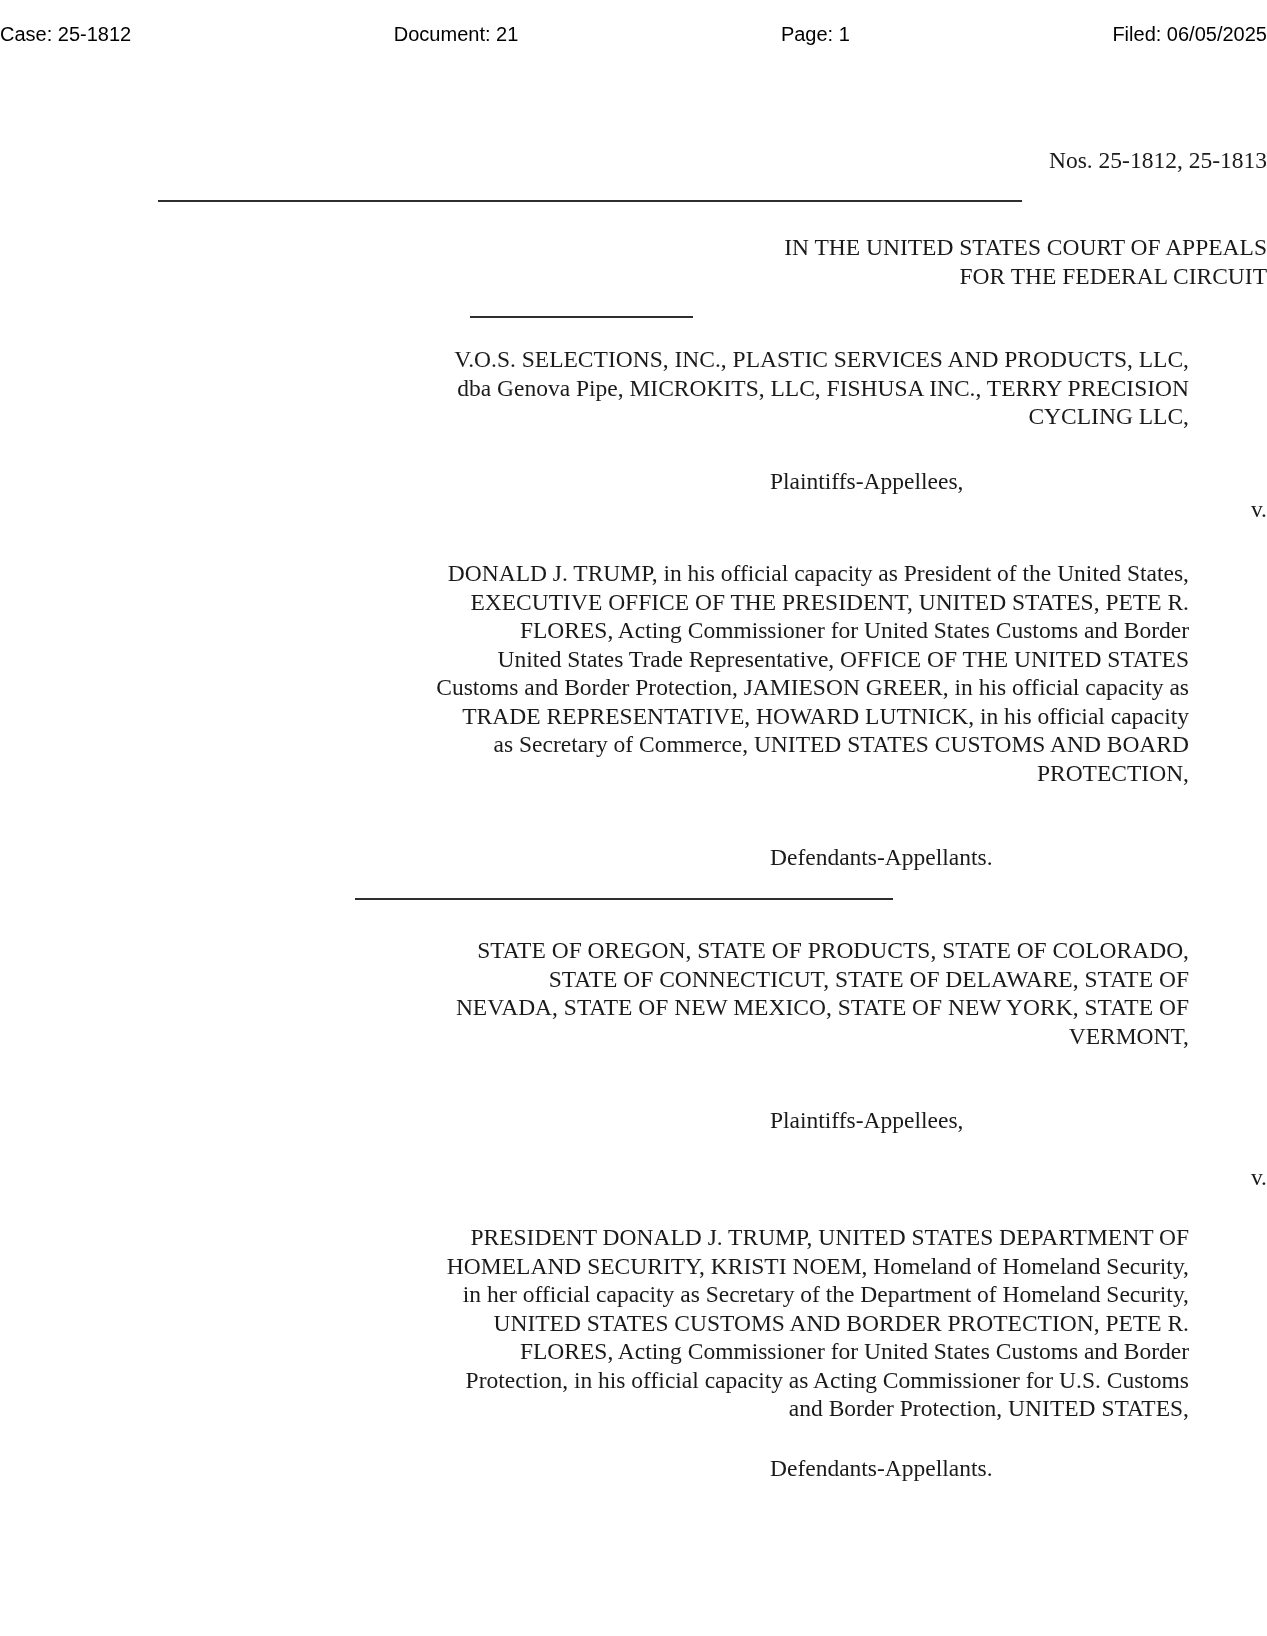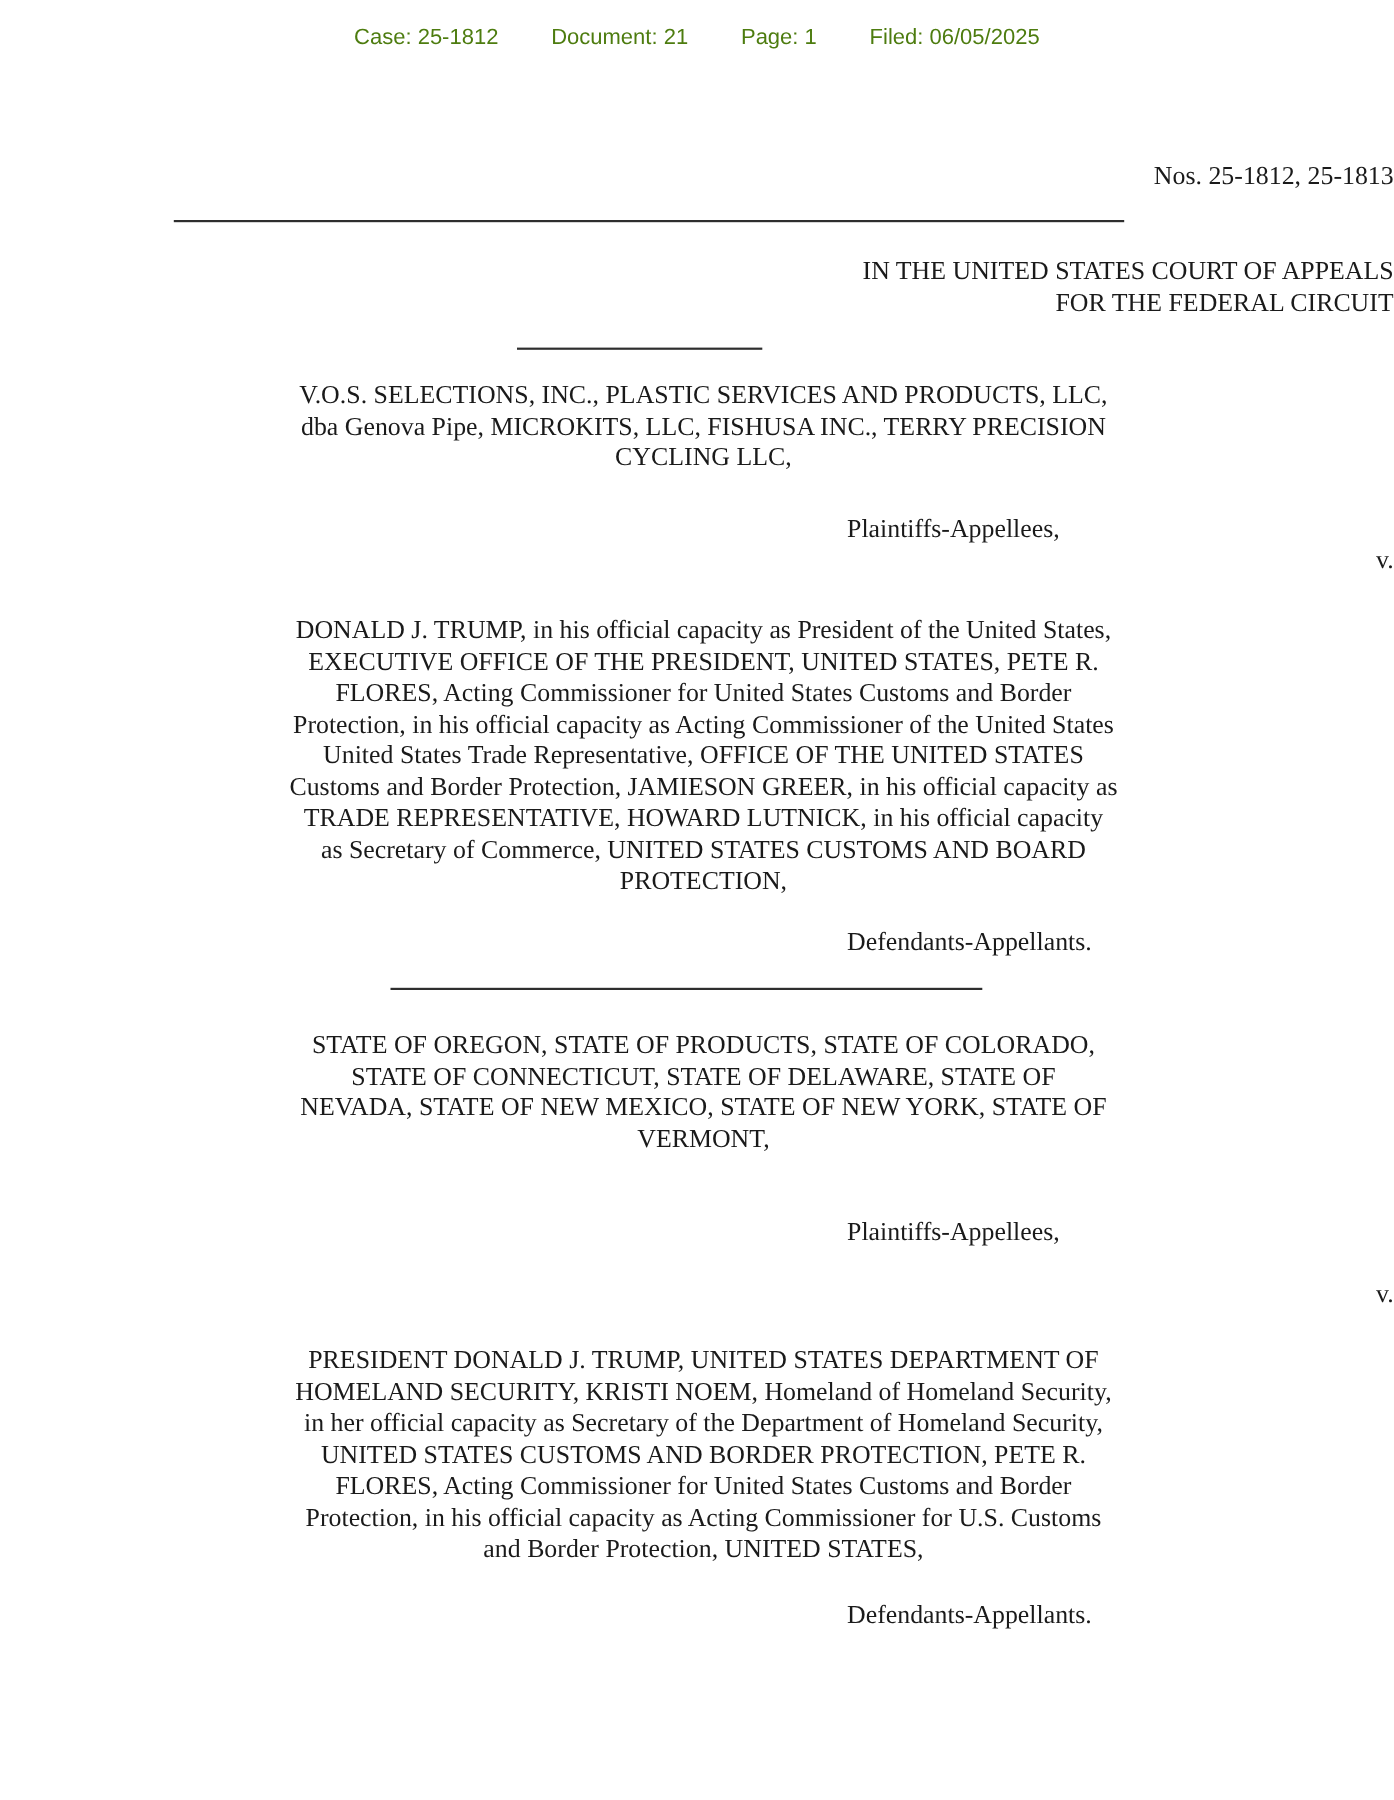--- a/index.html
+++ b/index.html
@@ -11,30 +11,30 @@
     color: #1a1a1a;
     font-family: "Liberation Serif", serif;
     font-size: 23.5px;
     line-height: 28.5px;
     overflow: hidden;
   }
   .abs { position: absolute; left: 0; right: 0; }
   .center { text-align: right; }
   .stamp {
     position: absolute; left: 0; right: 0; top: 22px;
-    display: flex; justify-content: center; gap: 48px;
+    display: flex; justify-content: space-between; gap: 48px;
     font-family: "Liberation Sans", sans-serif;
-    font-size: 20px; line-height: 24px; color: #4d7c0f;
+    font-size: 20px; line-height: 24px; color: #000000;
   }
   .rule { position: absolute; height: 0; border-top: 2px solid #2e2e2e; }
   .rule-long  { top: 200px; left: 158px; width: 864px; }
   .rule-short { top: 316px; left: 470px; width: 223px; }
   .rule-mid   { top: 898px; left: 355px; width: 538px; }
   .designation { position: absolute; left: 770px; white-space: nowrap; }
-  .party-block { position: absolute; left: 90px; right: 78px; text-align: center; }
+  .party-block { position: absolute; left: 90px; right: 78px; text-align: right; }
 </style>
 </head>
 <body>
 
 <div class="page">
 
   <div class="stamp">
     <span>Case: 25-1812</span>
     <span>Document: 21</span>
     <span>Page: 1</span>
@@ -59,21 +59,20 @@
   </div>
 
   <div class="designation" style="top:467px">Plaintiffs-Appellees,</div>
 
   <div class="abs center" style="top:495px">v.</div>
 
   <div class="party-block" style="top:559px">
     <div>DONALD J. TRUMP, in his official capacity as President of the United States,</div>
     <div>EXECUTIVE OFFICE OF THE PRESIDENT, UNITED STATES, PETE R.</div>
     <div>FLORES, Acting Commissioner for United States Customs and Border</div>
-    <div>Protection, in his official capacity as Acting Commissioner of the United States</div>
     <div>United States Trade Representative, OFFICE OF THE UNITED STATES</div>
     <div>Customs and Border Protection, JAMIESON GREER, in his official capacity as</div>
     <div>TRADE REPRESENTATIVE, HOWARD LUTNICK, in his official capacity</div>
     <div>as Secretary of Commerce, UNITED STATES CUSTOMS AND BOARD</div>
     <div>PROTECTION,</div>
   </div>
 
   <div class="designation" style="top:843px">Defendants-Appellants.</div>
 
   <div class="rule rule-mid"></div>

